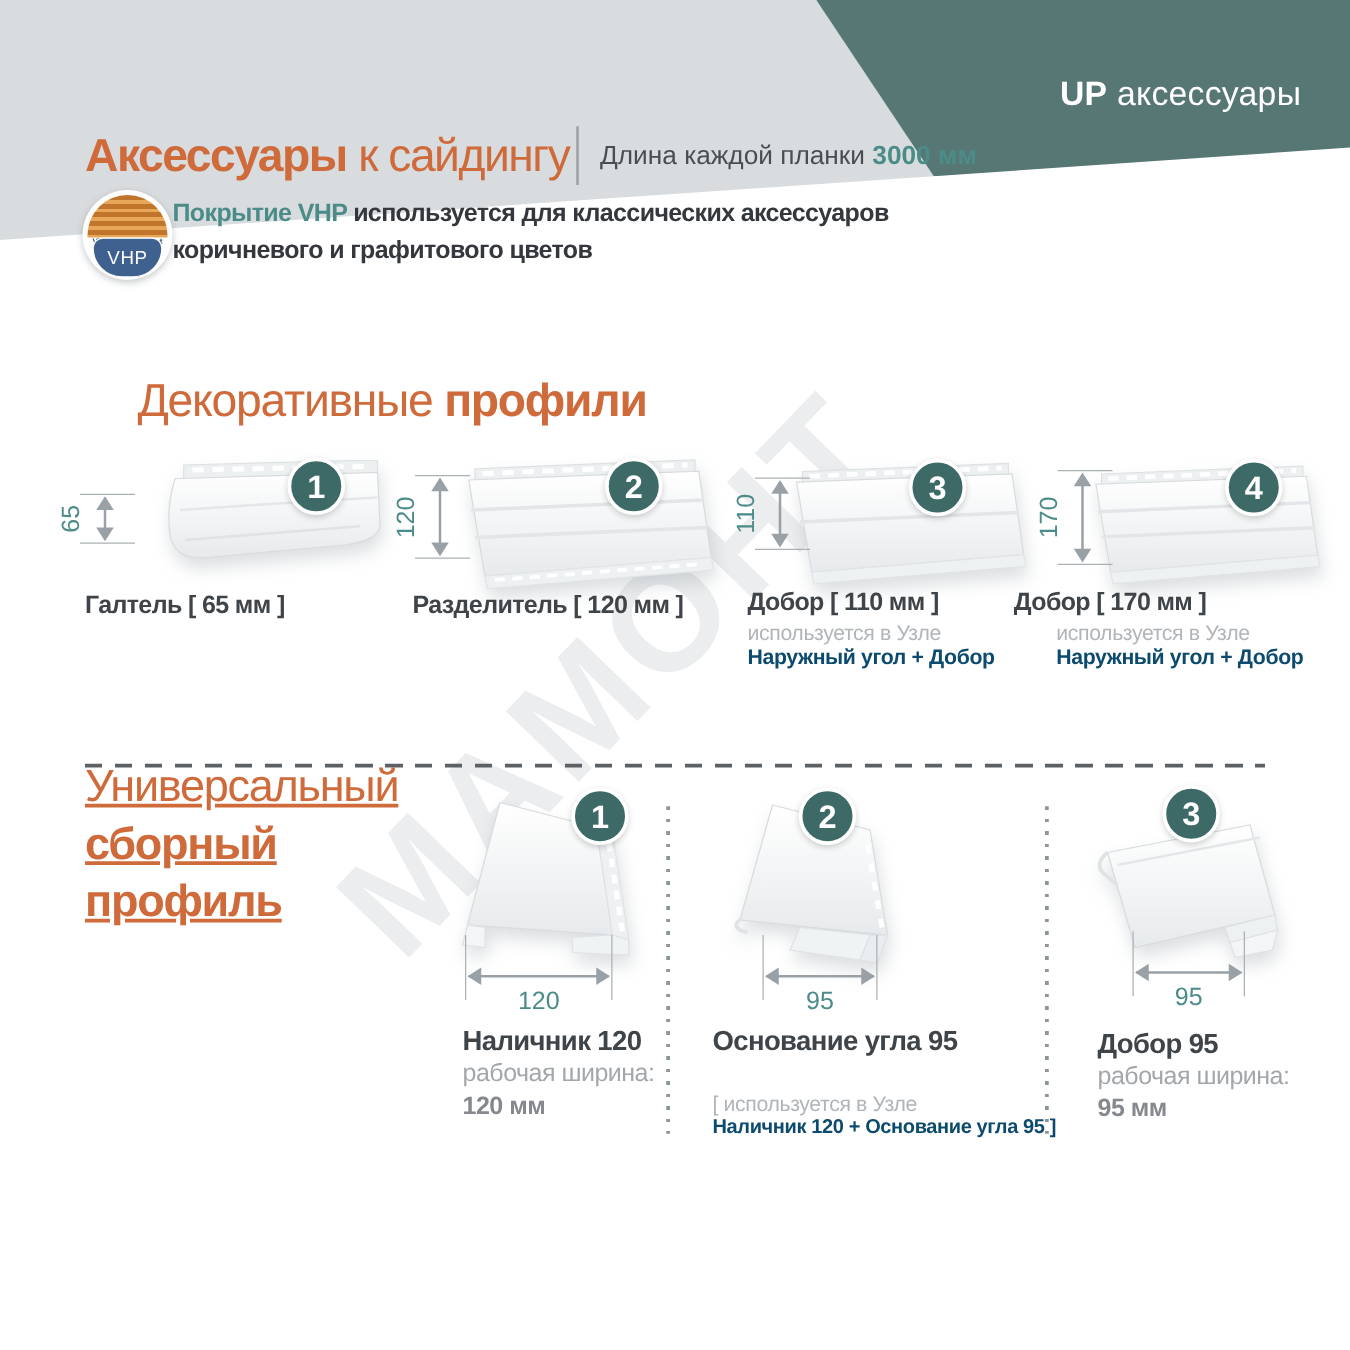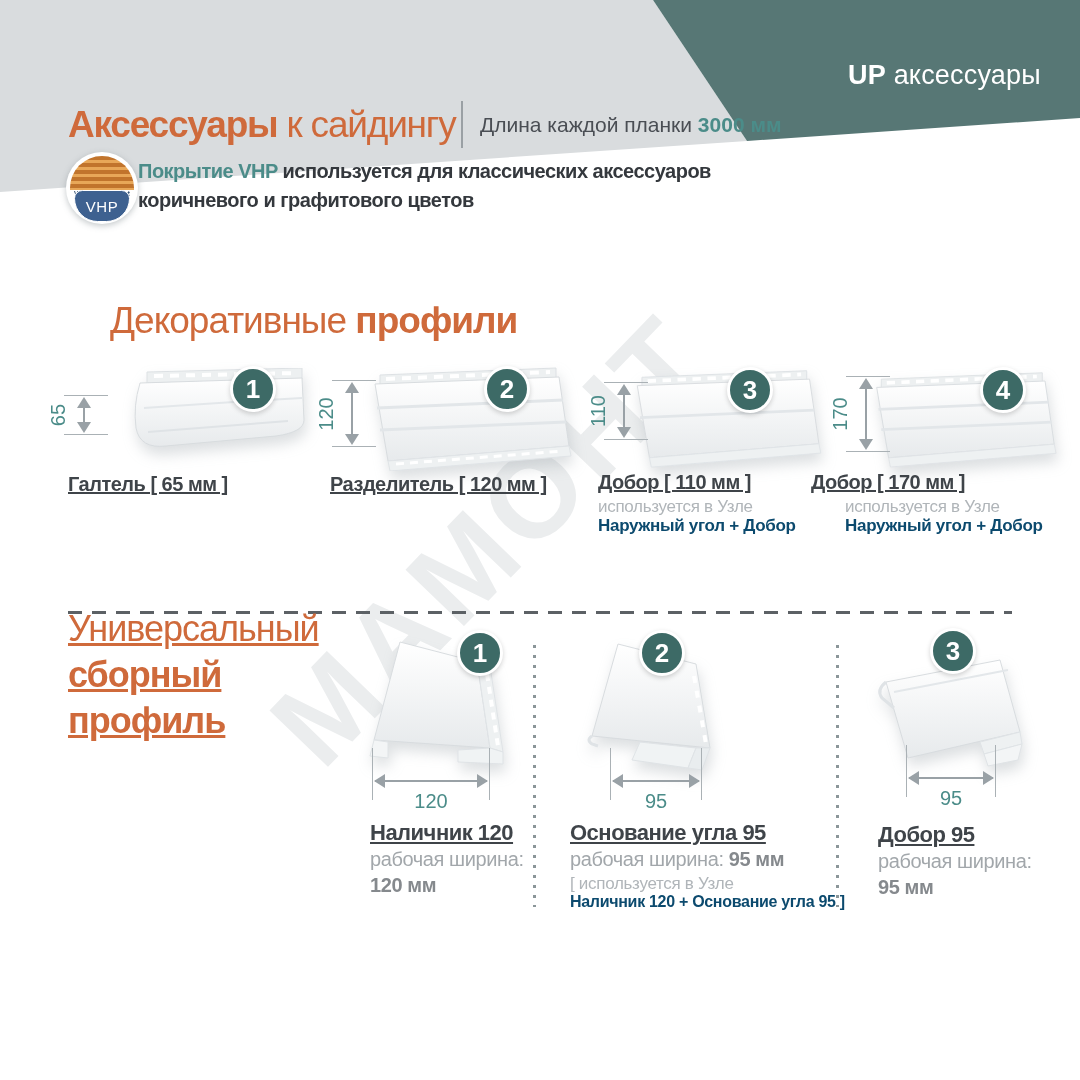--- a/index.html
+++ b/index.html
@@ -50,21 +50,21 @@
           background:repeating-linear-gradient(90deg,#5c6165 0 14px,transparent 14px 24px);}
   .dot-v{position:absolute;width:3px;z-index:2;
          background:repeating-linear-gradient(180deg,#8b9699 0 3px,transparent 3px 10px);}
 
   
   .pimg{position:absolute;z-index:2;}
   .pimg svg{filter:drop-shadow(2px 8px 7px rgba(140,150,155,.30));}
   .num{position:absolute;width:46px;height:46px;border-radius:50%;background:#3d6a66;border:3px solid #ffffff;
        color:#ffffff;font-weight:bold;font-size:26px;display:flex;align-items:center;justify-content:center;
        box-shadow:0 2px 5px rgba(0,0,0,.18);z-index:4;box-sizing:border-box;}
-  .cap{position:absolute;z-index:3;font-size:20px;font-weight:bold;letter-spacing:-.5px;color:#3f4449;white-space:nowrap;text-decoration:underline;}
+  .cap{position:absolute;z-index:3;font-size:20px;font-weight:bold;letter-spacing:-.5px;color:#3f4449;white-space:nowrap;}
   .note1{position:absolute;z-index:3;font-size:17px;color:#b0b5b9;letter-spacing:-.3px;white-space:nowrap;}
   .note2{position:absolute;z-index:3;font-size:17px;font-weight:bold;color:#0c4a6e;letter-spacing:-.3px;white-space:nowrap;}
   .wlab{position:absolute;z-index:3;font-size:20px;color:#a2a7ab;letter-spacing:-.4px;white-space:nowrap;}
   .wval{position:absolute;z-index:3;font-size:20px;font-weight:bold;color:#85898d;letter-spacing:-.4px;white-space:nowrap;}
   .wlab .inl{font-weight:bold;color:#85898d;}
 
   
   .dimv{position:absolute;width:44px;z-index:3;}
   .dimv .tk{position:absolute;left:0;width:44px;height:1px;background:#aab1b5;}
   .dimv .tkt{top:0;} .dimv .tkb{bottom:0;}
@@ -251,21 +251,20 @@
   <div class="dimh" style="left:610px;top:748px;width:92px">
     <div class="tk tkl"></div>
       <div class="tk tkr"></div>
       <div class="hl"></div>
       <div class="al"></div>
       <div class="ar"></div>
     <div class="lbl">95</div>
   </div>
   <div class="num" style="left:639px;top:630px">2</div>
   <div class="cap" style="left:570px;top:820px;font-size:22px">Основание угла 95</div>
-  <div class="wlab" style="left:570px;top:848px"><span>рабочая ширина: </span><span class="inl">95 мм</span></div>
   <div class="note1" style="left:570px;top:874px">[ используется в Узле</div>
   <div class="note2" style="left:570px;top:893px;font-size:16px">Наличник 120 + Основание угла 95 ]</div>
 
   <div class="pimg" style="left:868px;top:648px">
     <svg width="160" height="135" viewBox="0 0 160 135">
       <polygon points="18,34 132,12 152,84 40,110" fill="url(#gpanel)" stroke="#d8dcdf"></polygon>
       <path d="M18,34 q-10,8 -4,16 l12,10" fill="none" stroke="#dfe3e6" stroke-width="3"></path>
       <path d="M26,44 L140,22" stroke="#e3e7ea" stroke-width="2" fill="none"></path>
       <polygon points="112,94 152,84 154,96 116,106" fill="#eef1f2" stroke="#dfe3e6"></polygon>
       <polygon points="116,106 154,96 150,112 120,118" fill="#f3f5f6" stroke="#dfe3e6"></polygon>

